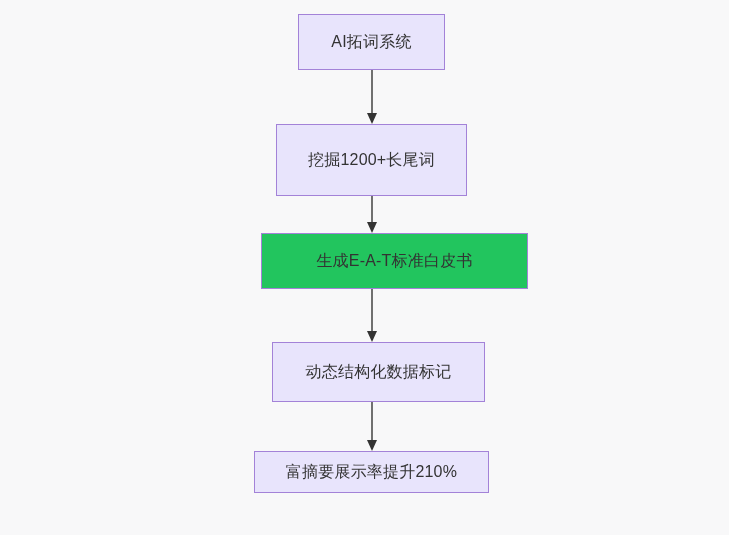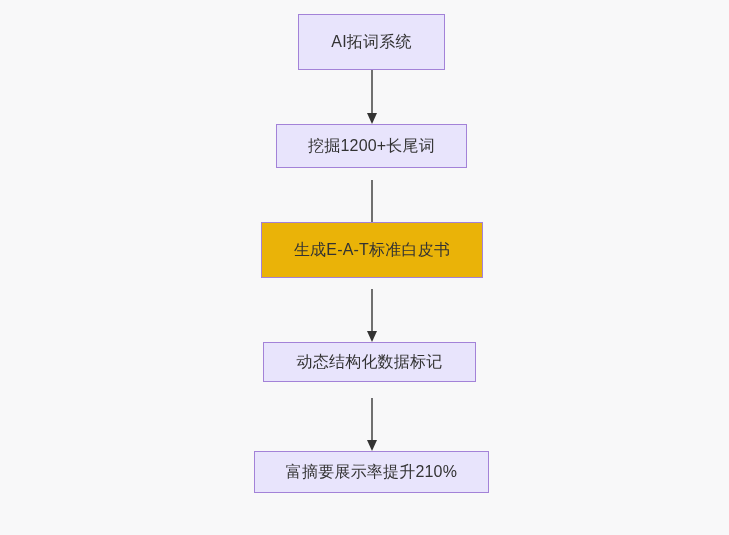--- a/index.html
+++ b/index.html
@@ -75,29 +75,29 @@
     <svg width="12" height="53" viewBox="0 0 12 53" xmlns="http://www.w3.org/2000/svg">
       <line x1="6" y1="0" x2="6" y2="44" stroke="#707070" stroke-width="2"></line>
       <polygon points="6,53 1,42 11,42" fill="#333333"></polygon>
     </svg>
   </div>
 
   <div class="node" id="node-n1" style="left: 298px; top: 14px; width: 147px; height: 56px; background: rgb(232, 228, 252); border-color: rgb(163, 130, 216); color: rgb(51, 51, 51);">
     <span class="node-label">AI拓词系统</span>
   </div>
 
-  <div class="node" id="node-n2" style="left: 276px; top: 124px; width: 191px; height: 44px; background: rgb(232, 228, 252); border-color: rgb(163, 130, 216); color: rgb(51, 51, 51);">
+  <div class="node" id="node-n2" style="left: 276px; top: 124px; width: 191px; height: 72px; background: rgb(232, 228, 252); border-color: rgb(163, 130, 216); color: rgb(51, 51, 51);">
     <span class="node-label">挖掘1200+长尾词</span>
   </div>
 
-  <div class="node" id="node-n3" style="left: 261px; top: 222px; width: 222px; height: 56px; background: #eab308; border-color: rgb(163, 130, 216); color: rgb(51, 51, 51);">
+  <div class="node" id="node-n3" style="left: 261px; top: 233px; width: 267px; height: 56px; background: #22c55e; border-color: rgb(163, 130, 216); color: rgb(51, 51, 51);">
     <span class="node-label">生成E-A-T标准白皮书</span>
   </div>
 
-  <div class="node" id="node-n4" style="left: 263px; top: 342px; width: 213px; height: 40px; background: rgb(232, 228, 252); border-color: rgb(163, 130, 216); color: rgb(51, 51, 51);">
+  <div class="node" id="node-n4" style="left: 272px; top: 342px; width: 213px; height: 60px; background: rgb(232, 228, 252); border-color: rgb(163, 130, 216); color: rgb(51, 51, 51);">
     <span class="node-label">动态结构化数据标记</span>
   </div>
 
   <div class="node" id="node-n5" style="left: 254px; top: 451px; width: 235px; height: 42px; background: rgb(232, 228, 252); border-color: rgb(163, 130, 216); color: rgb(51, 51, 51);">
     <span class="node-label">富摘要展示率提升210%</span>
   </div>
 
 </div>
 
 </body></html>

